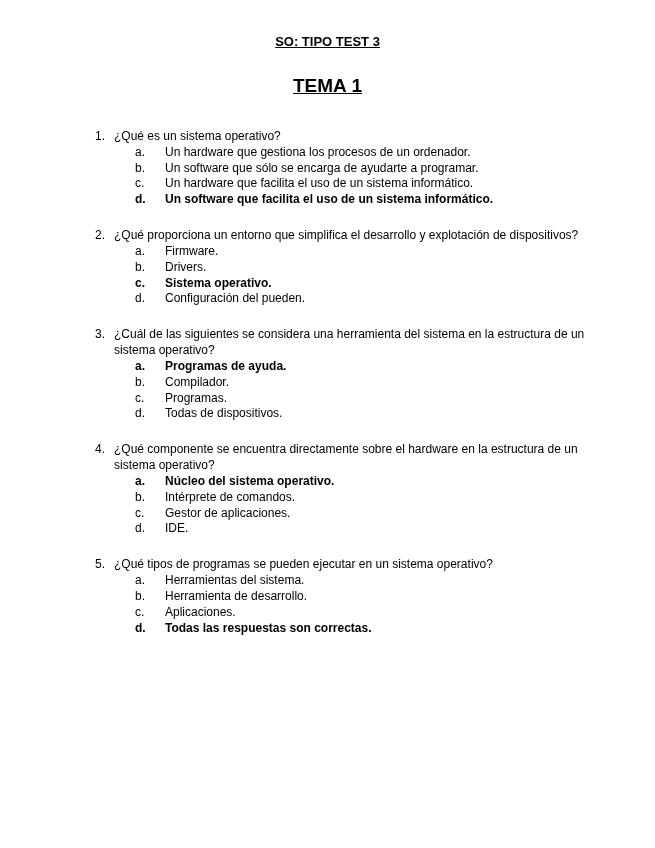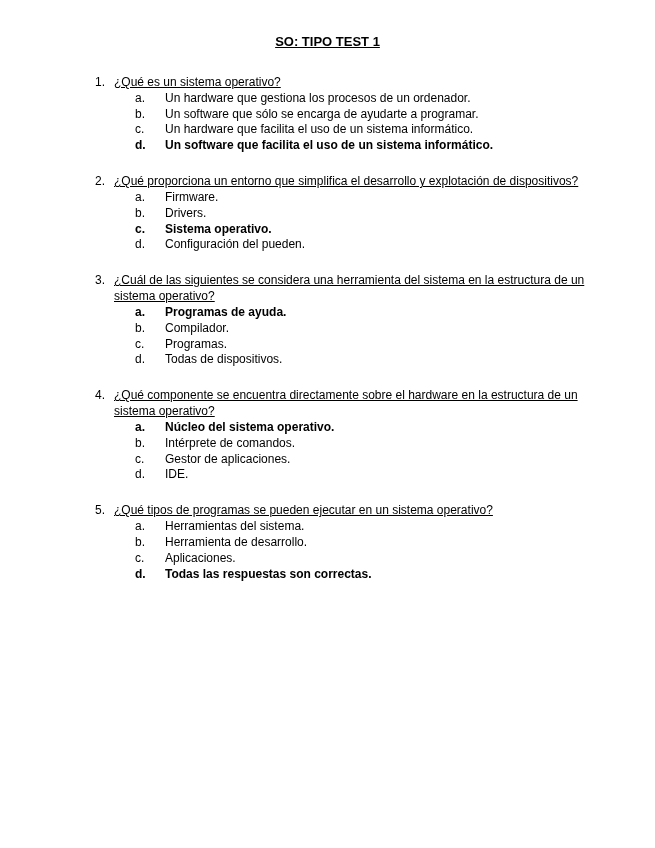--- a/index.html
+++ b/index.html
@@ -43,21 +43,20 @@
   }
   .q-row {
     display: flex;
     align-items: flex-start;
   }
   .q-num {
     flex: 0 0 19px;
   }
   .q-text {
     flex: 1 1 auto;
-    text-decoration: underline;
   }
   .options {
     margin-left: 40px;
   }
   .option {
     display: flex;
     align-items: flex-start;
   }
   .o-letter {
     flex: 0 0 18px;
@@ -67,21 +66,22 @@
     margin-left: 12px;
   }
   .option.bold {
     font-weight: bold;
   }
 </style>
 </head>
 <body>
 
 <div class="page">
-  <div class="doc-title">SO: TIPO TEST 1</div>
+  <div class="doc-title">SO: TIPO TEST 3</div>
+  <div class="doc-heading">TEMA 1</div>
 
   <div class="questions">
   <div class="question">
     <div class="q-row">
       <span class="q-num">1.</span>
       <span class="q-text">¿Qué es un sistema operativo?</span>
     </div>
     <div class="options">
   <div class="option">
     <span class="o-letter">a.</span>

